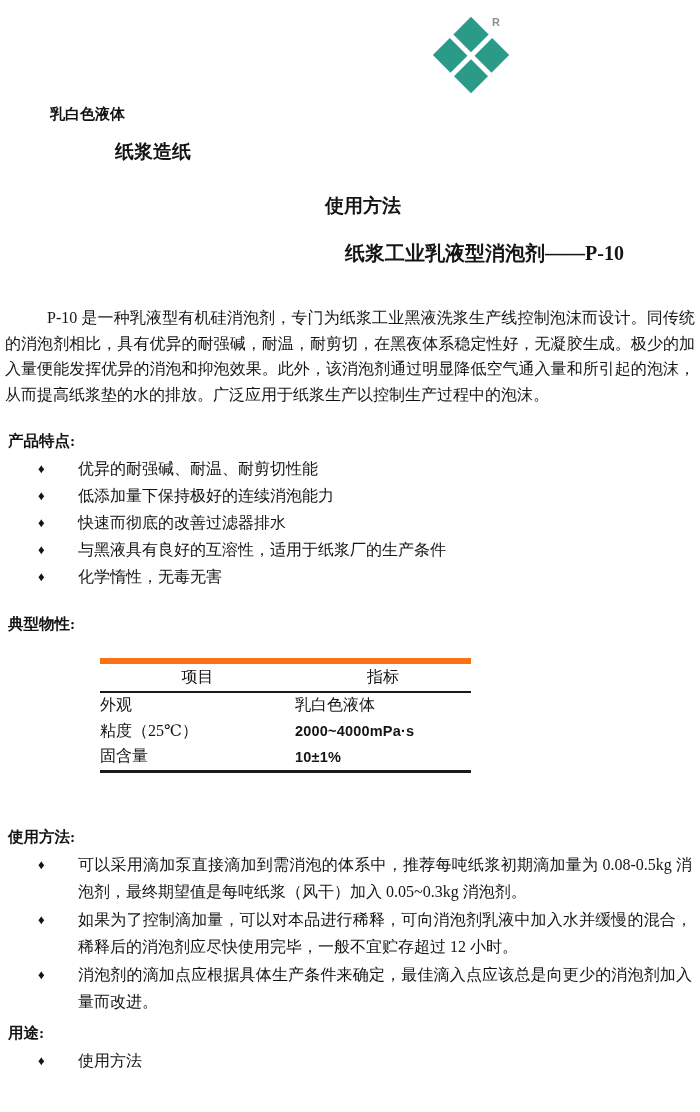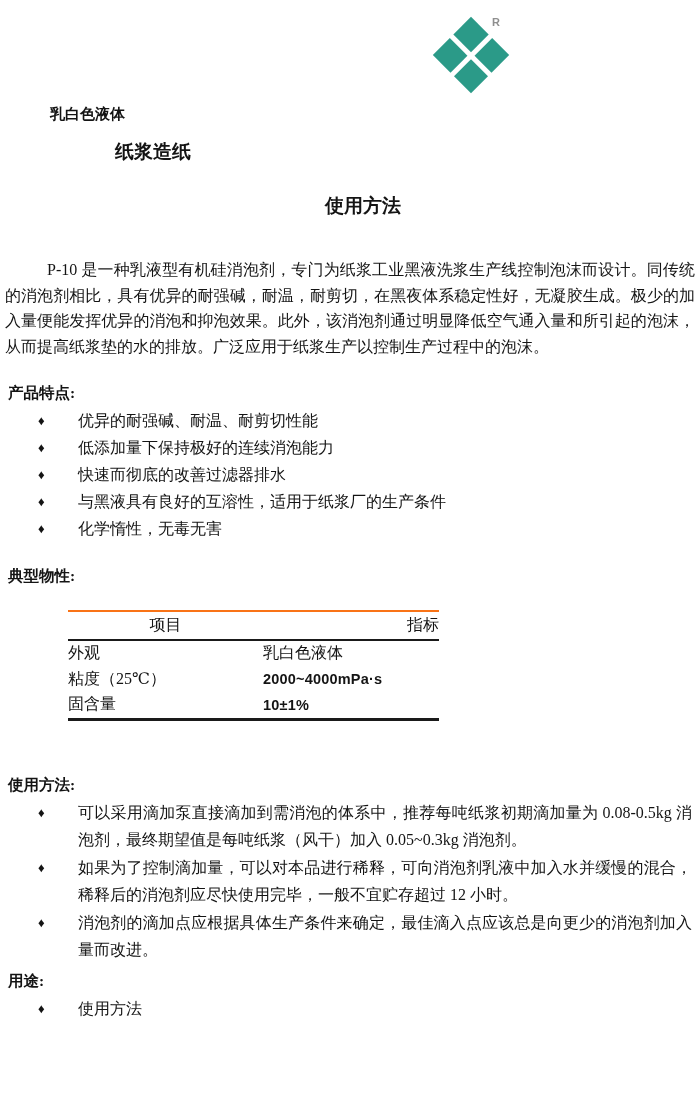--- a/index.html
+++ b/index.html
@@ -53,22 +53,22 @@
   
   ul.bullets { list-style:none; margin:3px 0 0 0; padding:0 8px 0 38px; }
   ul.bullets li { display:flex; line-height:27px; font-size:16px; }
   ul.bullets.wide li { line-height:27.5px; }
   ul.bullets .bullet { flex:0 0 40px; font-size:13px; }
   ul.bullets .li-text { flex:1; }
   ul.bullets.wide .li-text { text-align:justify; }
 
   
   table.props-table {
-    margin:23px 0 0 68px; width:371px; border-collapse:collapse; table-layout:fixed;
-    border-top:2px solid #f97316; border-bottom:3px solid #1a1a1a;
+    margin:23px 0 0 100px; width:371px; border-collapse:collapse; table-layout:fixed;
+    border-top:6px solid #f97316; border-bottom:3px solid #1a1a1a;
   }
   table.props-table thead tr { border-bottom:2px solid #1a1a1a; }
   table.props-table th {
     height:27px; font-size:16px; font-weight:normal; text-align:center; padding:0;
   }
   table.props-table td { height:25.5px; font-size:16px; vertical-align:middle; padding:0; }
   td.t-label { padding-left:8px; }
   td.t-value.num {
     font-family:"Liberation Sans","DejaVu Sans",sans-serif;
     font-weight:bold; font-size:14.5px; letter-spacing:0.2px;
@@ -87,20 +87,21 @@
         <div class="cell"></div>
         <div class="cell"></div>
       </div>
       <span class="reg-mark">R</span>
     </div>
   </div>
 
   <div class="h-field">乳白色液体</div>
   <div class="h-pulp">纸浆造纸</div>
   <div class="h-name">使用方法</div>
+  <div class="h-title">纸浆工业乳液型消泡剂——P-10</div>
 
   <div class="para">P-10 是一种乳液型有机硅消泡剂，专门为纸浆工业黑液洗浆生产线控制泡沫而设计。同传统的消泡剂相比，具有优异的耐强碱，耐温，耐剪切，在黑夜体系稳定性好，无凝胶生成。极少的加入量便能发挥优异的消泡和抑泡效果。此外，该消泡剂通过明显降低空气通入量和所引起的泡沫，从而提高纸浆垫的水的排放。广泛应用于纸浆生产以控制生产过程中的泡沫。</div>
 
   <div class="sec-head">产品特点:</div>
   <ul class="bullets">
       <li>
         <span class="bullet">♦</span>
         <span class="li-text">优异的耐强碱、耐温、耐剪切性能</span>
       </li>
       <li>
@@ -119,21 +120,21 @@
         <span class="bullet">♦</span>
         <span class="li-text">化学惰性，无毒无害</span>
       </li>
     </ul>
 
   <div class="sec-head props">典型物性:</div>
   <table class="props-table">
     <thead>
       <tr>
         <th style="width:195px;">项目</th>
-        <th style="width:176px;text-align:right;">指标</th>
+        <th style="width:176px;">指标</th>
       </tr>
     </thead>
     <tbody>
         <tr>
           <td class="t-label">外观</td>
           <td class="t-value">乳白色液体</td>
         </tr>
         <tr>
           <td class="t-label">粘度（25℃）</td>
           <td class="t-value num">2000~4000mPa·s</td>

